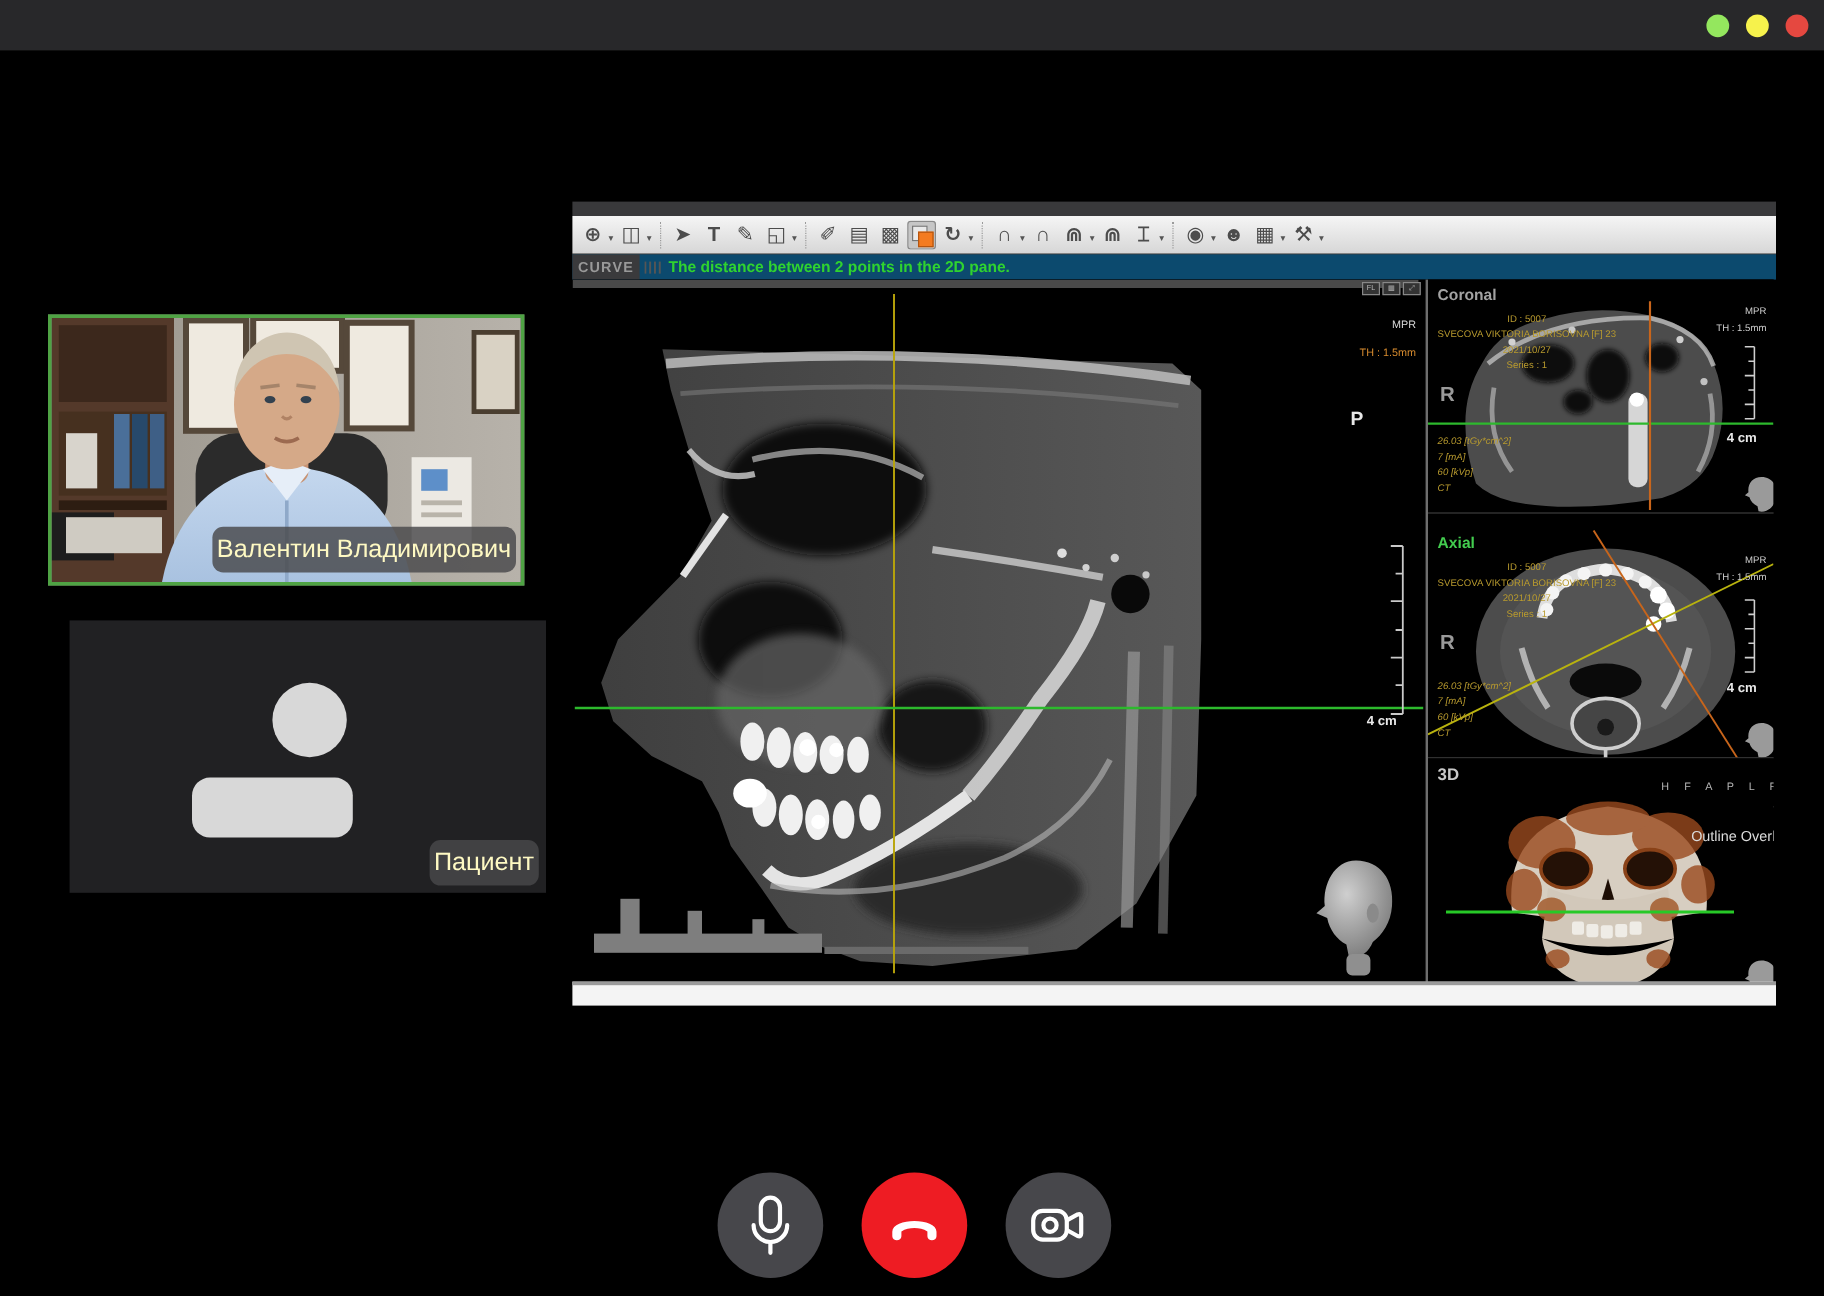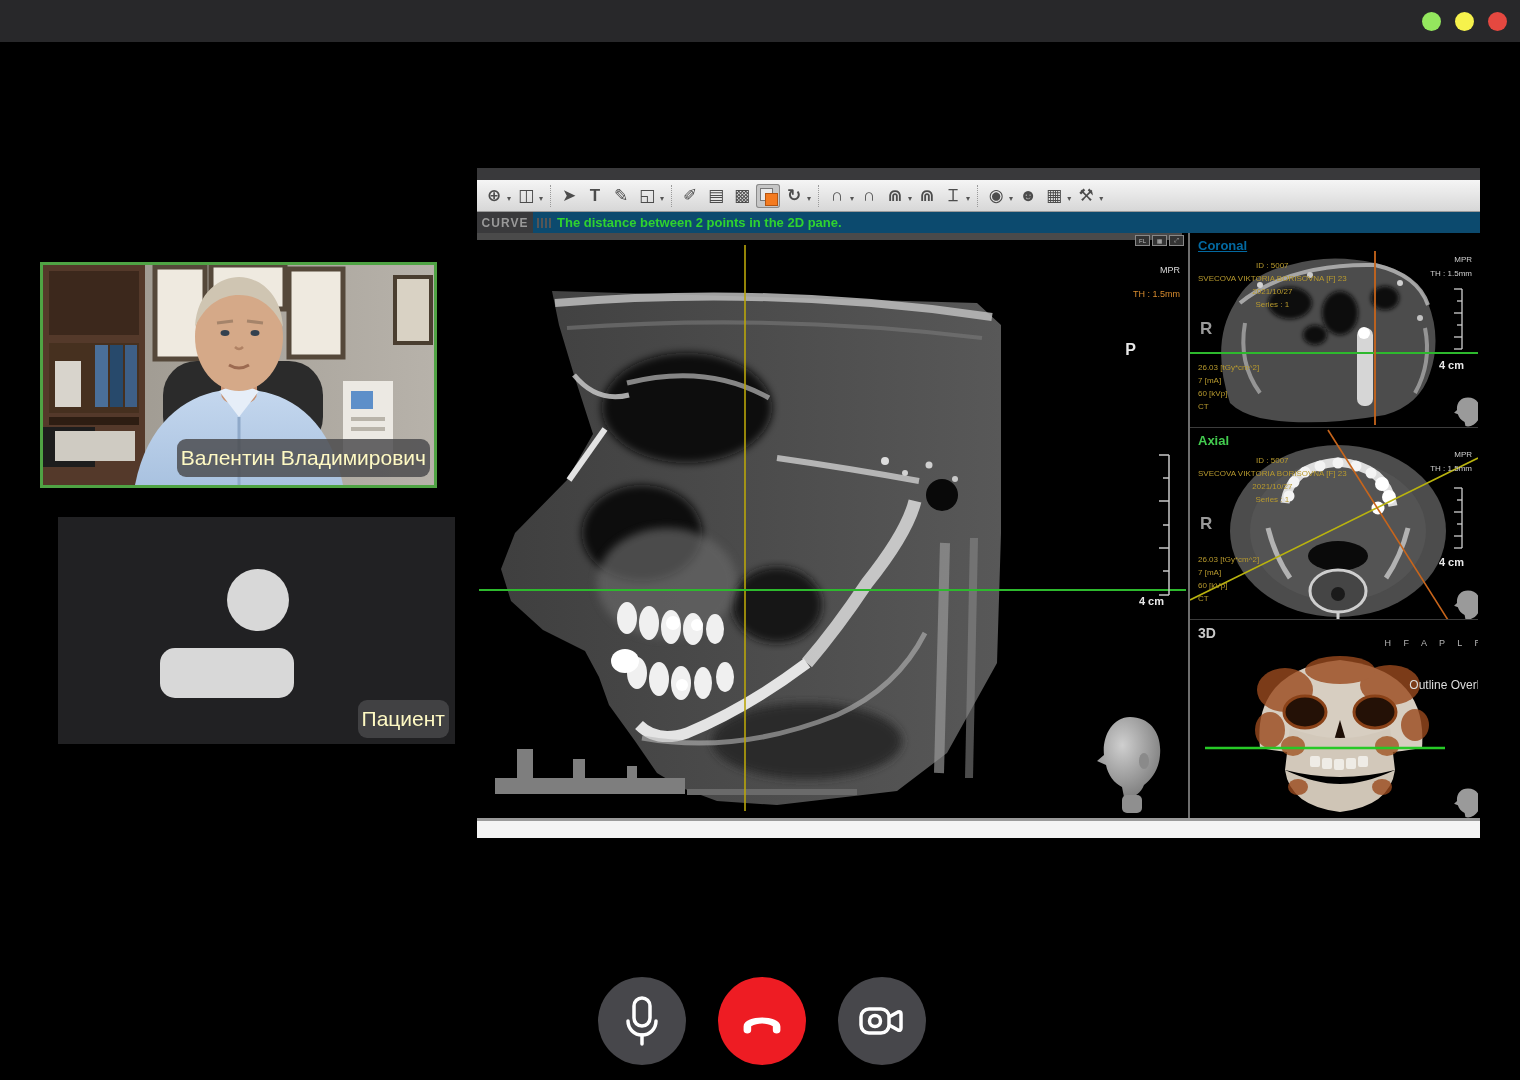--- a/index.html
+++ b/index.html
@@ -58,27 +58,27 @@
   #status-grip { width:14px; height:21px; margin-left:4px;
                  background:repeating-linear-gradient(90deg,#555 0 2px,transparent 2px 4px);
                  background-size:4px 10px; background-repeat:repeat-x; background-position:0 6px; }
   #status-msg { color:#2fd32f; font-size:13px; font-weight:bold; line-height:21px; margin-left:6px; }
 
   #ct-content { left:0; top:65px; width:1003px; height:585px; display:flex; }
   #main-view { position:relative; width:711px; height:585px; background:#000; overflow:hidden; }
   #right-col { position:relative; width:290px; height:585px; border-left:2px solid #6e6e6e; background:#000; }
   .panel { position:relative; width:288px; overflow:hidden; border-bottom:1px solid #3c3c3c; background:#000; }
   #panel-coronal { height:195px; }
-  #panel-axial   { height:192px; }
+  #panel-axial   { height:192px;margin-top:12px; }
   #panel-3d      { height:198px; border-bottom:none; }
 
   .panel-title { left:8px; top:5px; font-size:13px; font-weight:bold; }
-  .pt-coronal { color:#0369a1;text-decoration:underline; } .pt-axial { color:#43cd4f; } .pt-3d { color:#c9c9c9; font-size:14px; }
+  .pt-coronal { color:#a3a3a3; } .pt-axial { color:#43cd4f; } .pt-3d { color:#c9c9c9; font-size:14px; }
   .pinfo { left:8px; top:26px; color:#b89a2e; font-size:8px; line-height:13px;text-align:center; }
-  .pacq  { left:8px; bottom:14px; color:#b89a2e; font-size:8px; line-height:13px; }
+  .pacq  { left:8px; bottom:14px; color:#b89a2e; font-size:8px; line-height:13px;font-style:italic; }
   .r-label { left:10px; top:86px; color:#9a9a9a; font-size:17px; font-weight:bold; }
   .mpr-lbl { position:absolute; right:6px; top:22px; color:#cfcfcf; font-size:8px; text-align:right; }
   .th-lbl  { position:absolute; right:6px; top:36px; color:#cfcfcf; font-size:8px; text-align:right; }
   .scale-lbl { position:absolute; color:#e8e8e8; font-size:11px; font-weight:bold; }
 
   #mv-minibtns { right:4px; top:2px; display:flex; gap:2px; }
   .mv-mb { width:15px; height:11px; border:1px solid #888; background:#333; color:#bbb;
            font-size:6px; display:flex; align-items:center; justify-content:center; }
   #mv-mpr { right:8px; top:32px; color:#d9d9d9; font-size:9px; }
   #mv-th  { right:8px; top:56px; color:#d78b2e; font-size:9px; }

